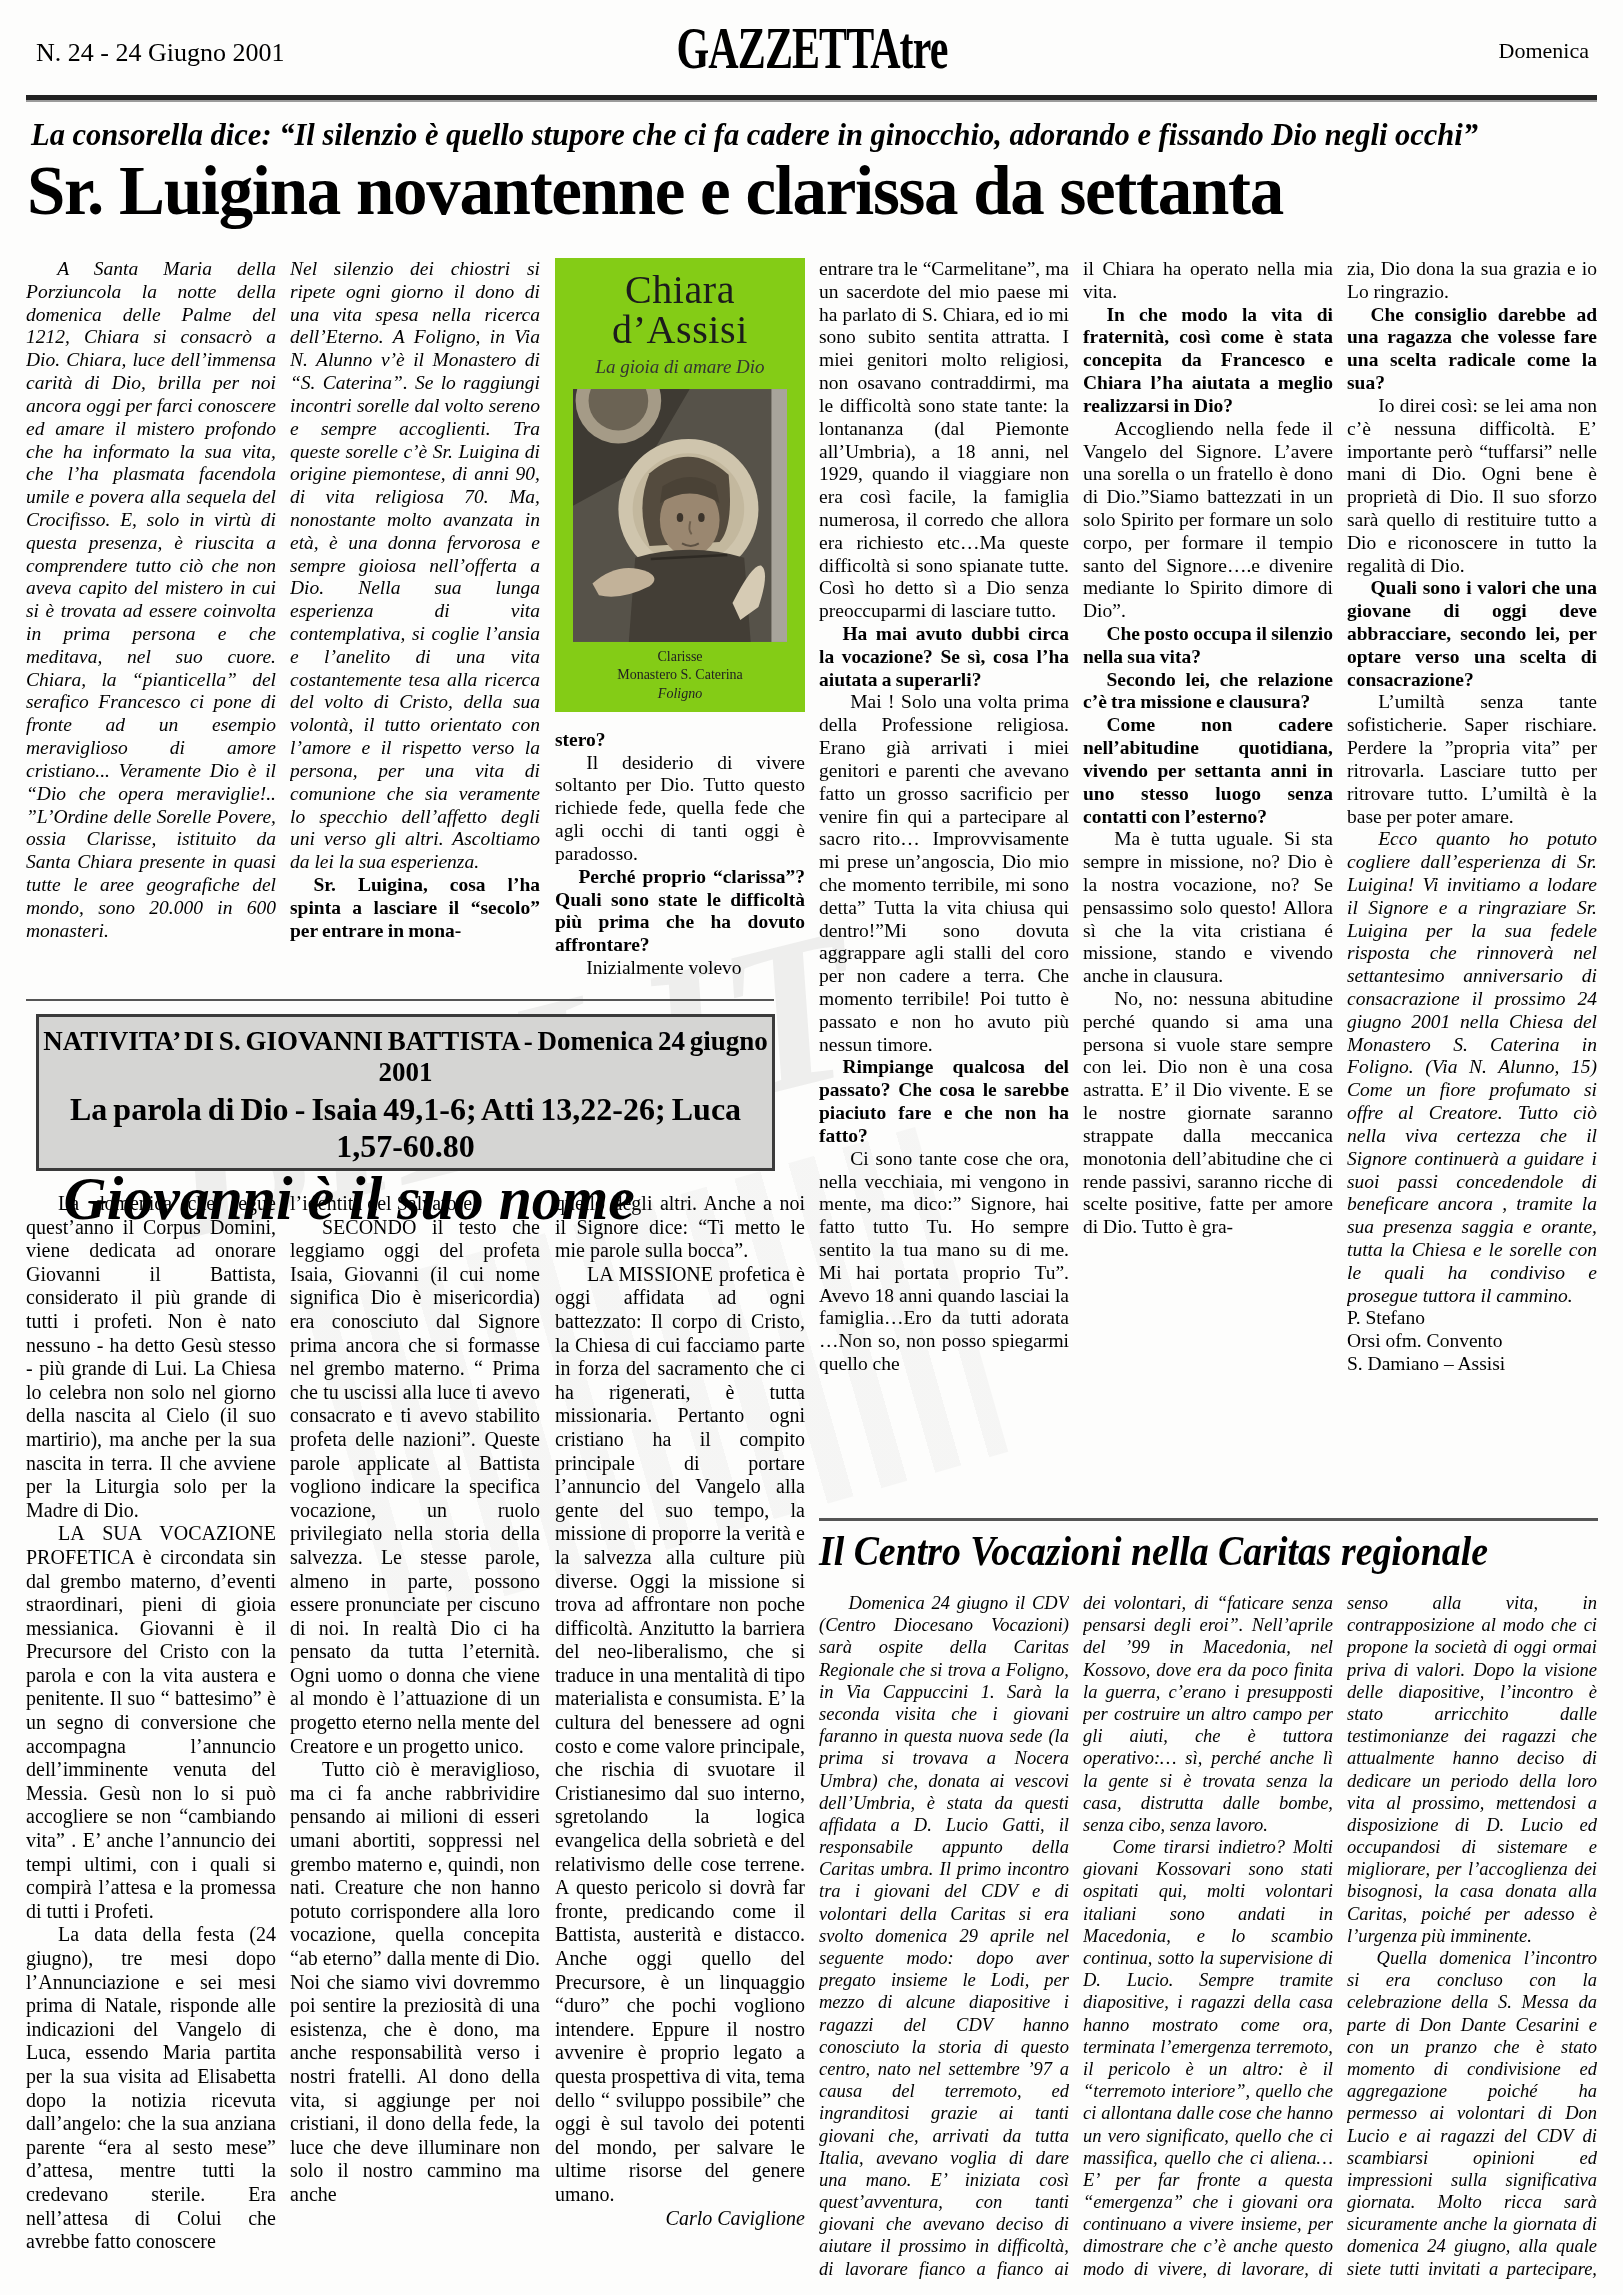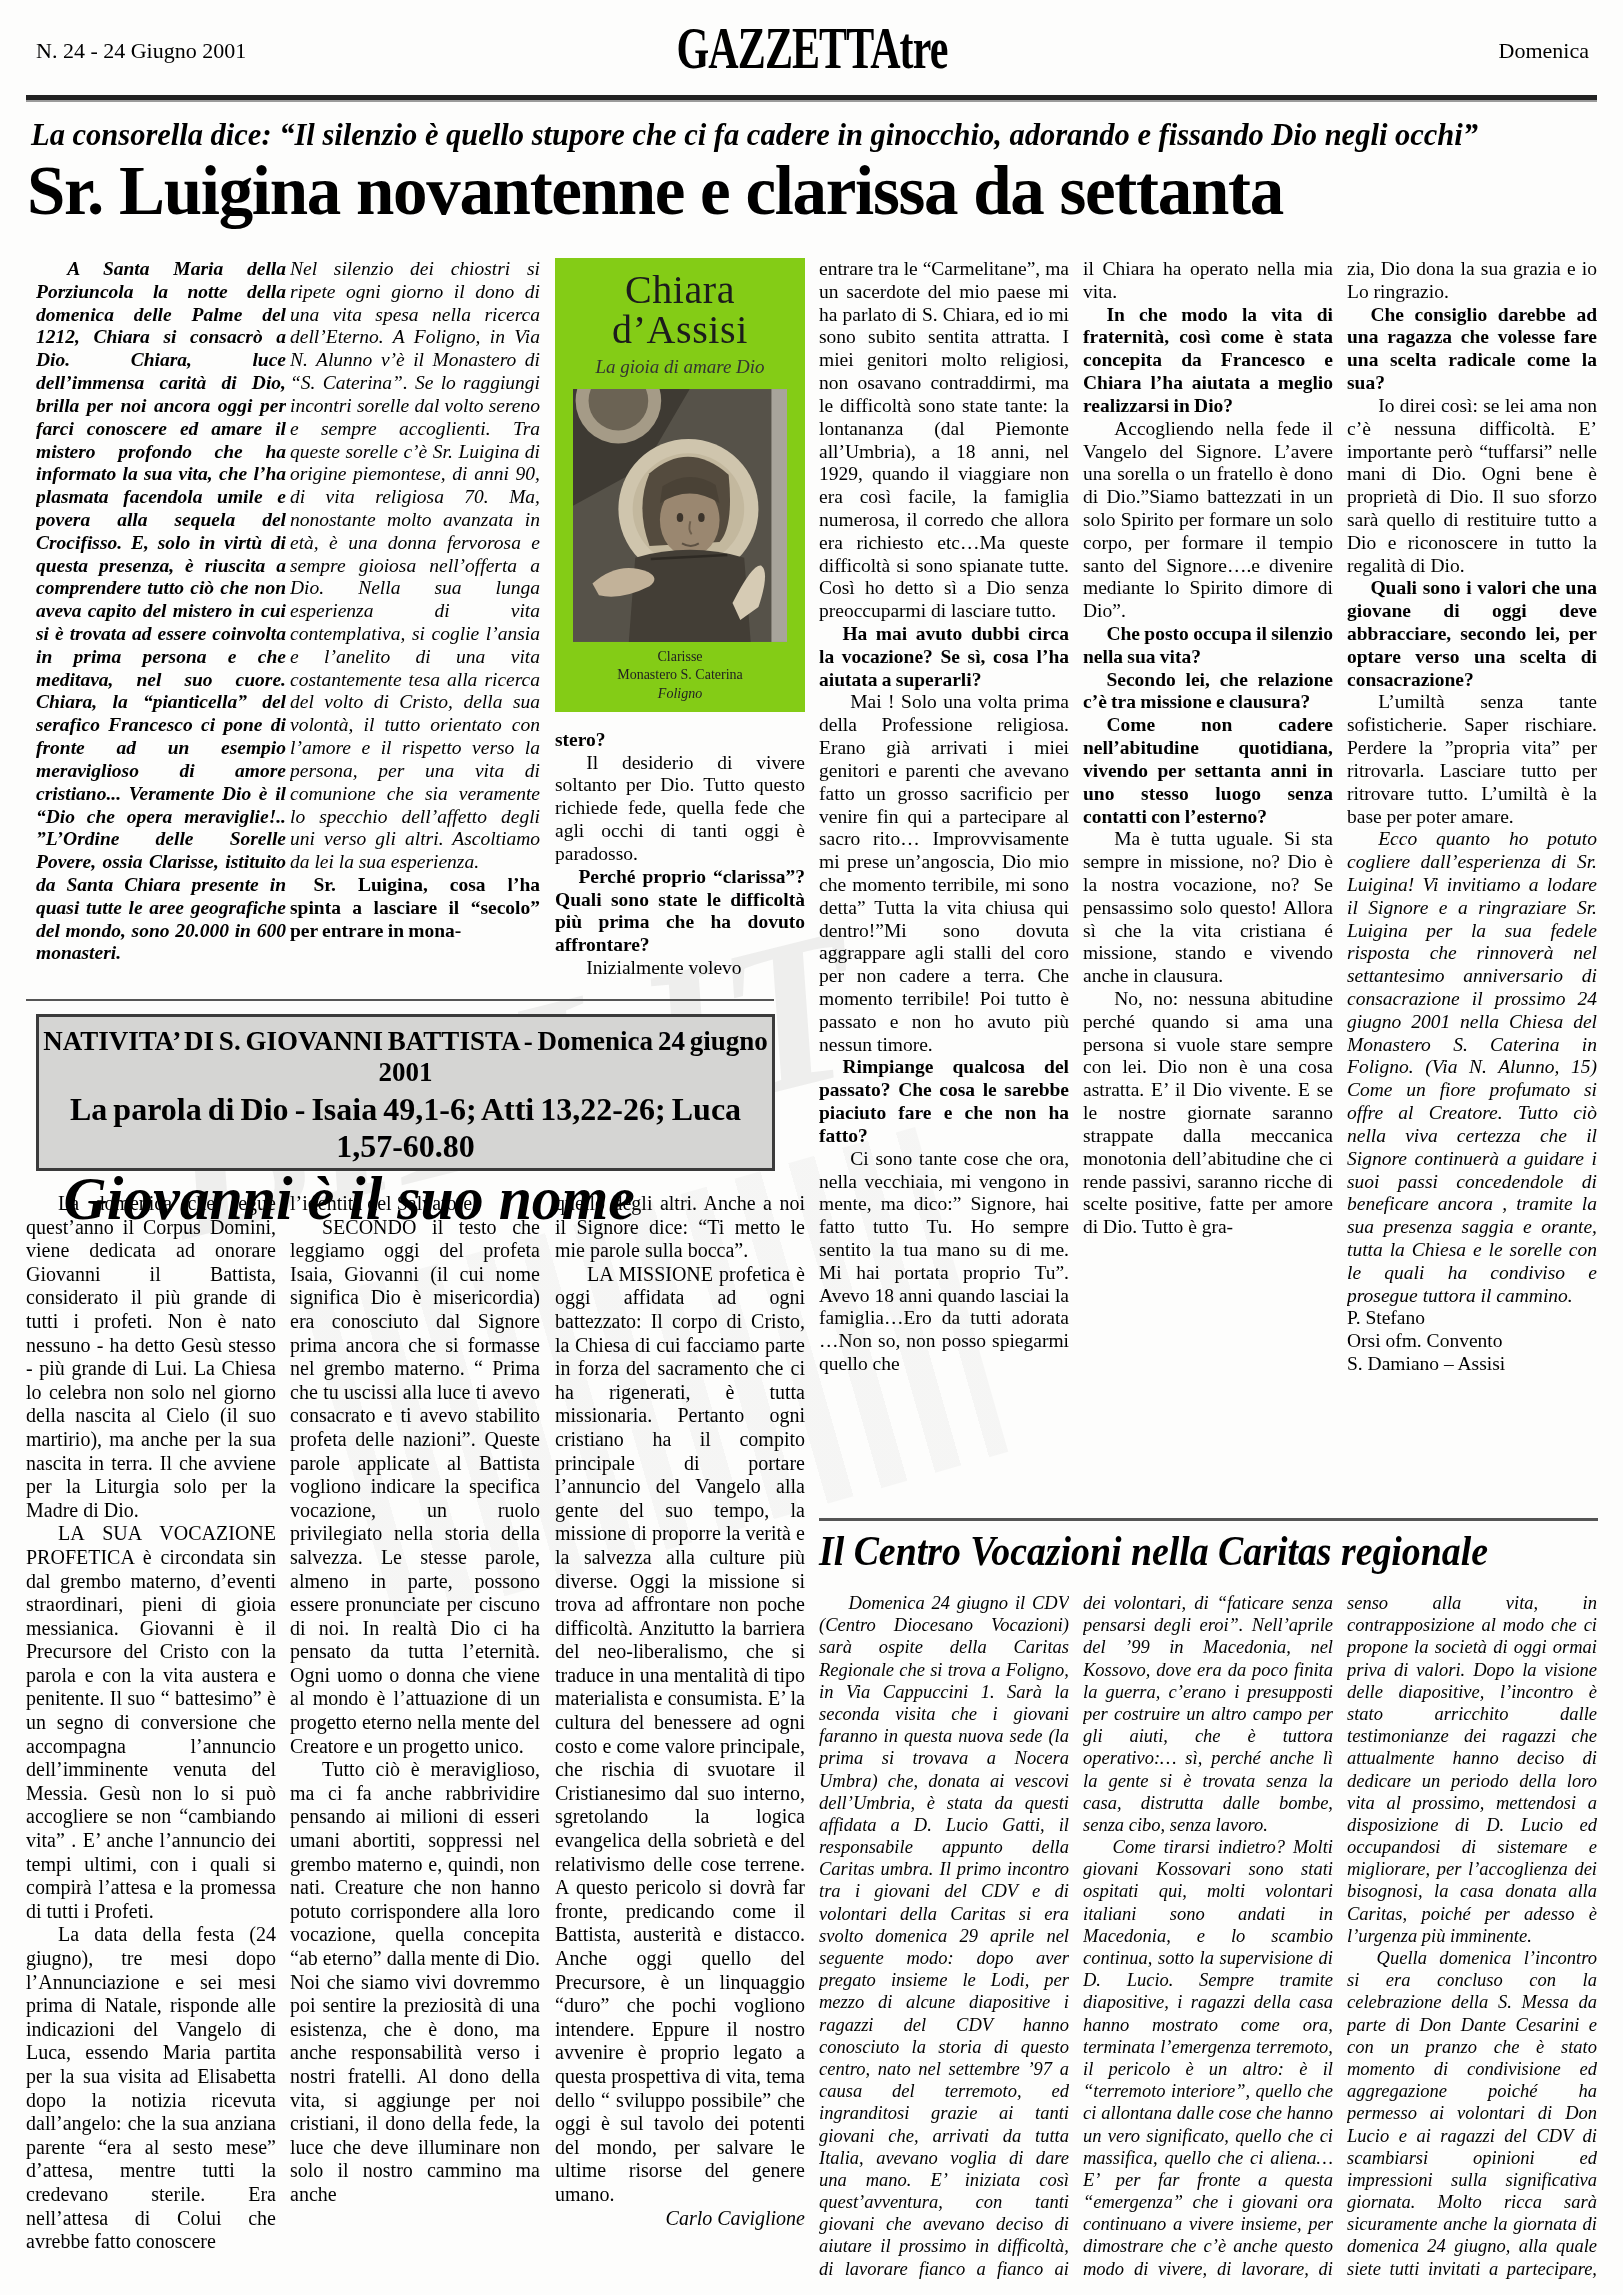--- a/index.html
+++ b/index.html
@@ -6,42 +6,42 @@
   .page{position:relative;width:1623px;height:2295px;background:#fdfdfc;color:#000;
         font-family:"Liberation Serif",serif;overflow:hidden;}
   .layer{position:absolute;z-index:1;}
   
   .watermark{position:absolute;z-index:0;left:156px;top:961px;font-size:214px;font-weight:bold;
              font-style:italic;color:rgba(40,40,40,0.07);transform:rotate(-14deg);white-space:nowrap;}
   .wm-stripes{position:absolute;z-index:0;left:338px;top:1208px;width:636px;height:338px;
               transform:rotate(-16deg);opacity:.55;
               background:repeating-linear-gradient(90deg,rgba(0,0,0,0.055) 0 27px,rgba(0,0,0,0) 27px 56px);}
   
-  .issue{left:36px;top:38px;font-size:22px;}
+  .issue{left:36px;top:38px;font-size:26px;}
   .weekday{right:34px;top:38px;font-size:22px;text-align:right;}
   .masthead{left:50%;top:14.3px;transform:translateX(-50%) scaleX(0.70);transform-origin:center top;
             font-size:60px;font-weight:bold;letter-spacing:-1.3px;white-space:nowrap;}
   .rule-top{left:26px;top:95px;width:1571px;height:0;border-top:5.2px solid #222;border-bottom:2.6px solid #9b9b9b;}
   .kicker{left:31px;top:118px;width:1571px;font-size:30.5px;font-weight:bold;font-style:italic;white-space:nowrap;}
   .headline{left:27px;top:155px;width:1578px;font-size:69px;font-weight:bold;letter-spacing:-1.3px;
             white-space:nowrap;line-height:1.05;}
   
   .col{position:absolute;width:250px;overflow:hidden;text-align:justify;z-index:1;}
   .para{margin:0;padding:0;}
   .s-b{text-indent:1.6em;}
   .s-c{}
   .s-q{font-weight:bold;text-indent:1.2em;word-spacing:-0.6px;}
   .s-qc{font-weight:bold;}
   .s-i{font-style:italic;text-indent:1.6em;}
   .s-ic{font-style:italic;}
   .s-sr{text-align:left;}
   .s-sir{text-align:right;font-style:italic;}
   
   .lead-col{font-size:19.5px;line-height:1.17;top:258px;}
-  .c1{left:36px;height:732px;font-weight:bold;}
+  .c1{left:26px;height:732px;}
   .c2{left:290px;height:761px;}
   .c3{left:555px;height:763px;}
   .c4{left:819px;height:1253px;}
   .c5{left:1083px;height:1253px;}
   .c6{left:1347px;height:1253px;}
   
   .photo{width:250px;background:#84cc16;margin-bottom:17px;padding:11.7px 0 9px 0;text-align:center;
          box-sizing:border-box;}
   .photo-title{font-size:40px;line-height:1.0;color:#1c1c1c;letter-spacing:0.6px;}
   .photo-sub{font-size:19px;font-style:italic;margin-top:6.5px;color:#333;}

